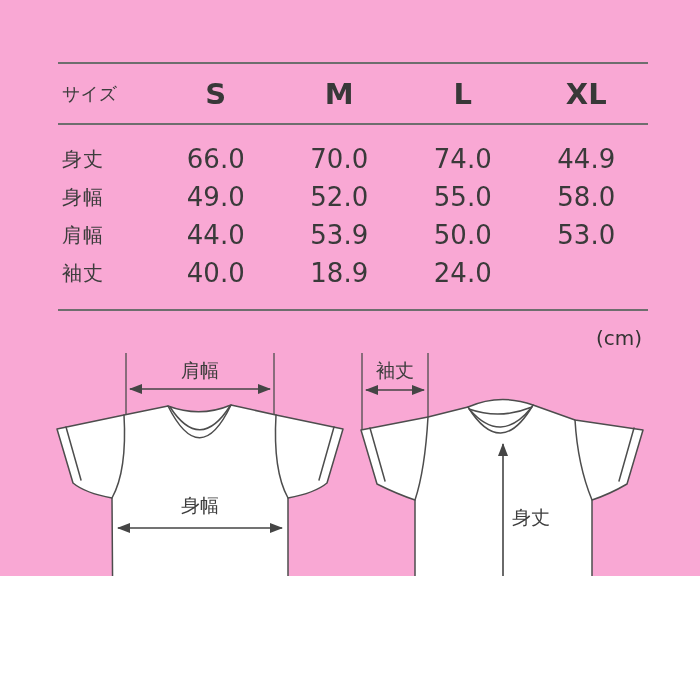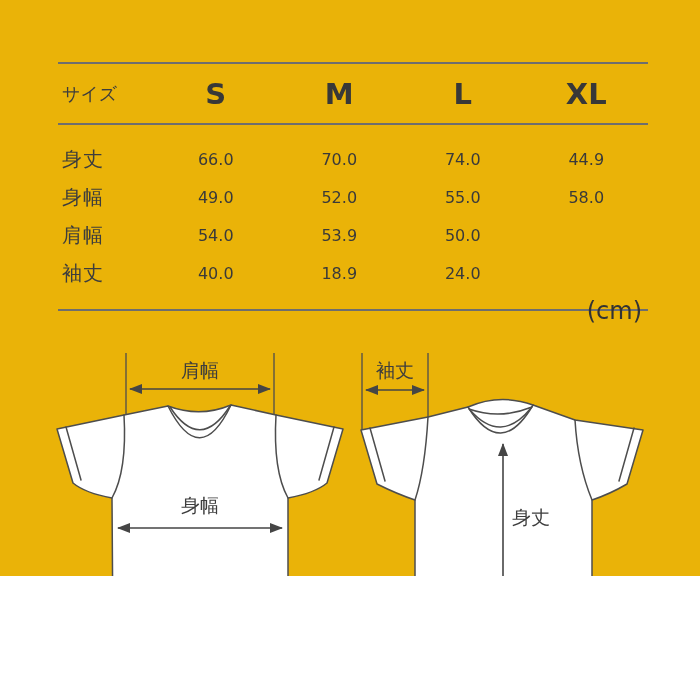--- a/index.html
+++ b/index.html
@@ -1,20 +1,20 @@
 <!DOCTYPE html>
 <html><head>
 <meta charset="utf-8">
 <style>
   * { margin:0; padding:0; box-sizing:border-box; }
   html,body { background:#ffffff; }
   .sheet {
     position:relative;
     width:700px; height:576px;
-    background:#eab308;
+    background:#f9a8d4;
     font-family:"DejaVu Sans","Liberation Sans",sans-serif;
     color:#3d3d3d;
     overflow:hidden;
     text-decoration:underline;
   }
 
   
   .size-table {
     position:absolute; left:58px; top:62px; width:590px;
   }
@@ -48,27 +48,27 @@
     font-weight:600;
     color:#383838;
   }
   .head-label {
     font-size:18px;
     padding-left:4px;
     color:#3d3d3d;
   }
   .cell-value {
     text-align:center;
-    font-size:16px;
+    font-size:26px;
     color:#3a3a3a;
   }
   .unit-label {
     position:absolute;
-    top:297px; right:58px;
-    font-size:24px;
+    top:326px; right:58px;
+    font-size:20px;
     color:#333333;
   }
 
   
   .diagram {
     position:absolute; left:0; top:340px;
     width:700px; height:330px;
   }
   svg text {
     font-family:"DejaVu Sans","Liberation Sans",sans-serif;
@@ -103,23 +103,24 @@
       </div>
       <div class="t-row">
         <div class="cell-label">身幅</div>
         <div class="cell-value">49.0</div>
         <div class="cell-value">52.0</div>
         <div class="cell-value">55.0</div>
         <div class="cell-value">58.0</div>
       </div>
       <div class="t-row">
         <div class="cell-label">肩幅</div>
-        <div class="cell-value">54.0</div>
+        <div class="cell-value">44.0</div>
         <div class="cell-value">53.9</div>
         <div class="cell-value">50.0</div>
+        <div class="cell-value">53.0</div>
       </div>
       <div class="t-row">
         <div class="cell-label">袖丈</div>
         <div class="cell-value">40.0</div>
         <div class="cell-value">18.9</div>
         <div class="cell-value">24.0</div>
       </div>
     </div>
   </div>
 

